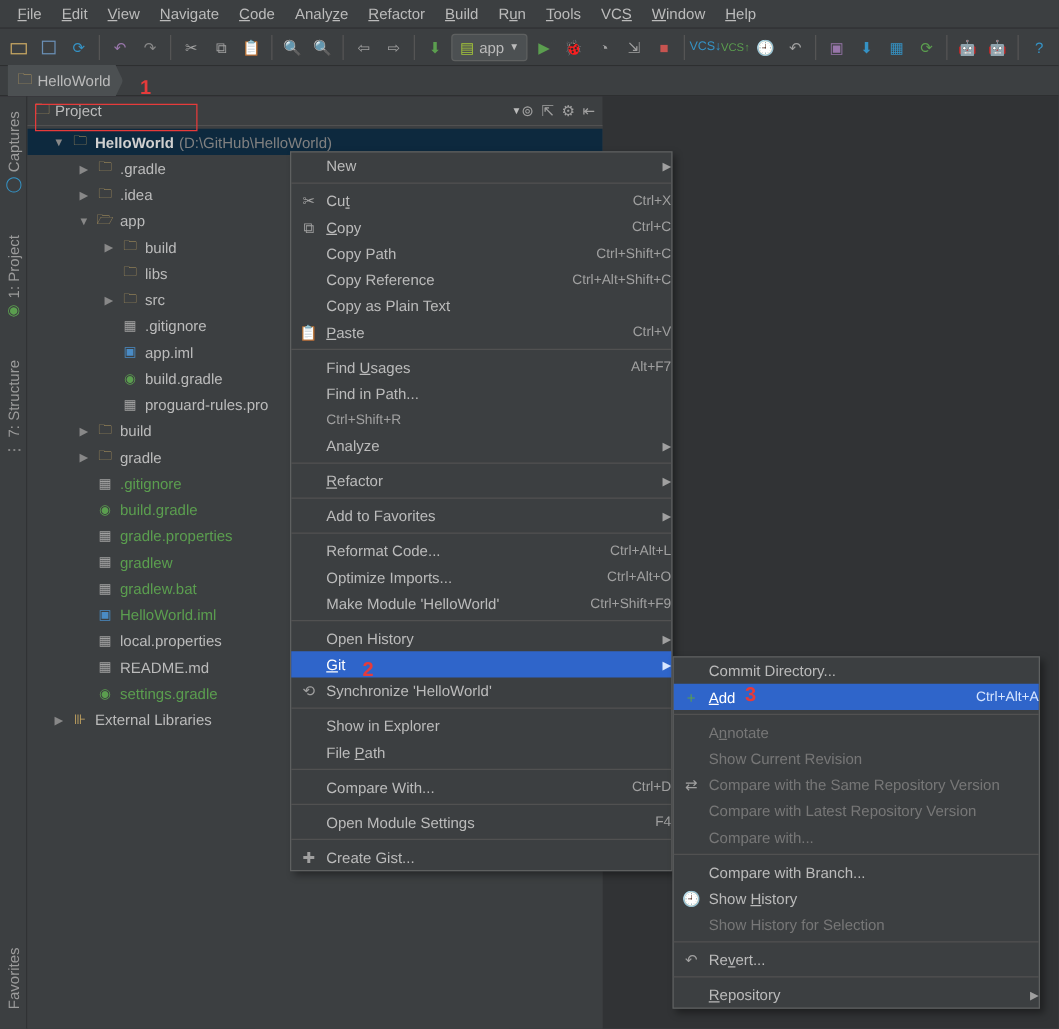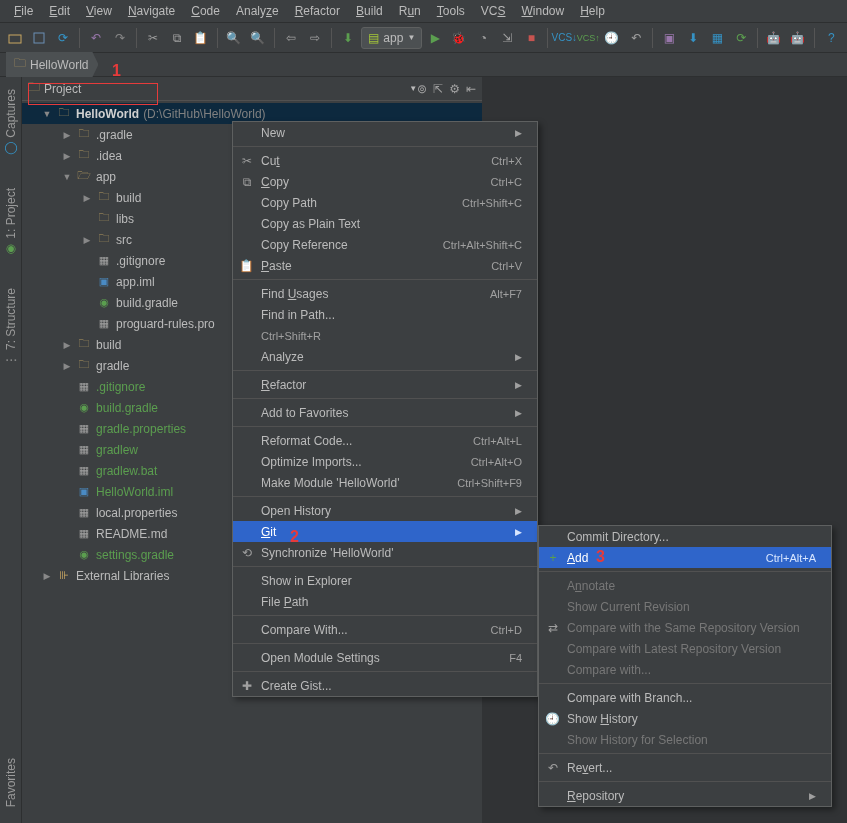--- a/index.html
+++ b/index.html
@@ -43,21 +43,21 @@
 .pad1 { padding-left: 20px; }
 .pad2 { padding-left: 40px; }
 .pad3 { padding-left: 60px; }
 .dim { color: #808080; }
 .green { color: #5b9e4f; }
 
 
 .ctx { position: absolute; background: #3c3f41; border: 1px solid #5e6060; box-shadow: 3px 3px 6px rgba(0,0,0,0.4); z-index: 10; }
 .ctx1 { left: 232px; top: 121px; width: 306px; }
 .ctx2 { left: 538px; top: 525px; width: 294px; }
-.mi { height: 21px; display: flex; align-items: center; padding: 0 15px 0 28px; position: relative; justify-content: space-between; }
+.mi { height: 21px; display: flex; align-items: center; padding: 0 0 0 28px; position: relative; justify-content: space-between; }
 .mi.hl { background: #2f65ca; color: #fff; }
 .mi .lbl { flex: 1; }
 .mi .sc { color: #a0a0a0; font-size: 11px; }
 .mi.hl .sc { color: #d8e6ff; }
 .mi .sub { color: #a0a0a0; font-size: 9px; margin-left: 6px; }
 .mi.hl .sub { color: #d8e6ff; }
 .mi .icn { position: absolute; left: 6px; width: 16px; text-align: center; color: #a0a0a0; }
 .msep { height: 1px; background: #515151; margin: 3px 0; }
 .mi.disabled { color: #777; }
 
@@ -317,25 +317,25 @@
     <div class="mi">
       <span class="icn">⧉</span>
       <span class="lbl"><u>C</u>opy</span>
       <span class="sc">Ctrl+C</span>
     </div>
     <div class="mi">
       <span class="lbl">Copy Path</span>
       <span class="sc">Ctrl+Shift+C</span>
     </div>
     <div class="mi">
-      <span class="lbl">Copy as Plain Text</span>
-    </div>
-    <div class="mi">
       <span class="lbl">Copy Reference</span>
       <span class="sc">Ctrl+Alt+Shift+C</span>
+    </div>
+    <div class="mi">
+      <span class="lbl">Copy as Plain Text</span>
     </div>
     <div class="mi">
       <span class="icn">📋</span>
       <span class="lbl"><u>P</u>aste</span>
       <span class="sc">Ctrl+V</span>
     </div>
     <div class="msep"></div>
     <div class="mi">
       <span class="lbl">Find <u>U</u>sages</span>
       <span class="sc">Alt+F7</span>

